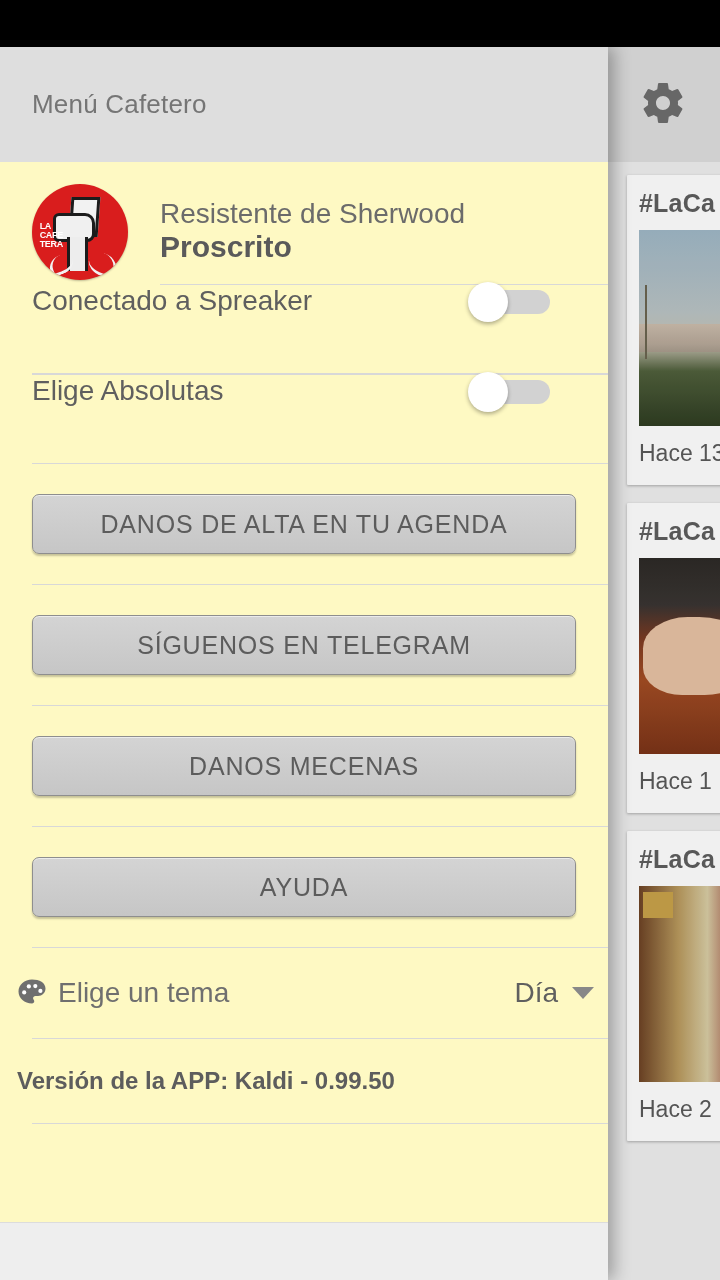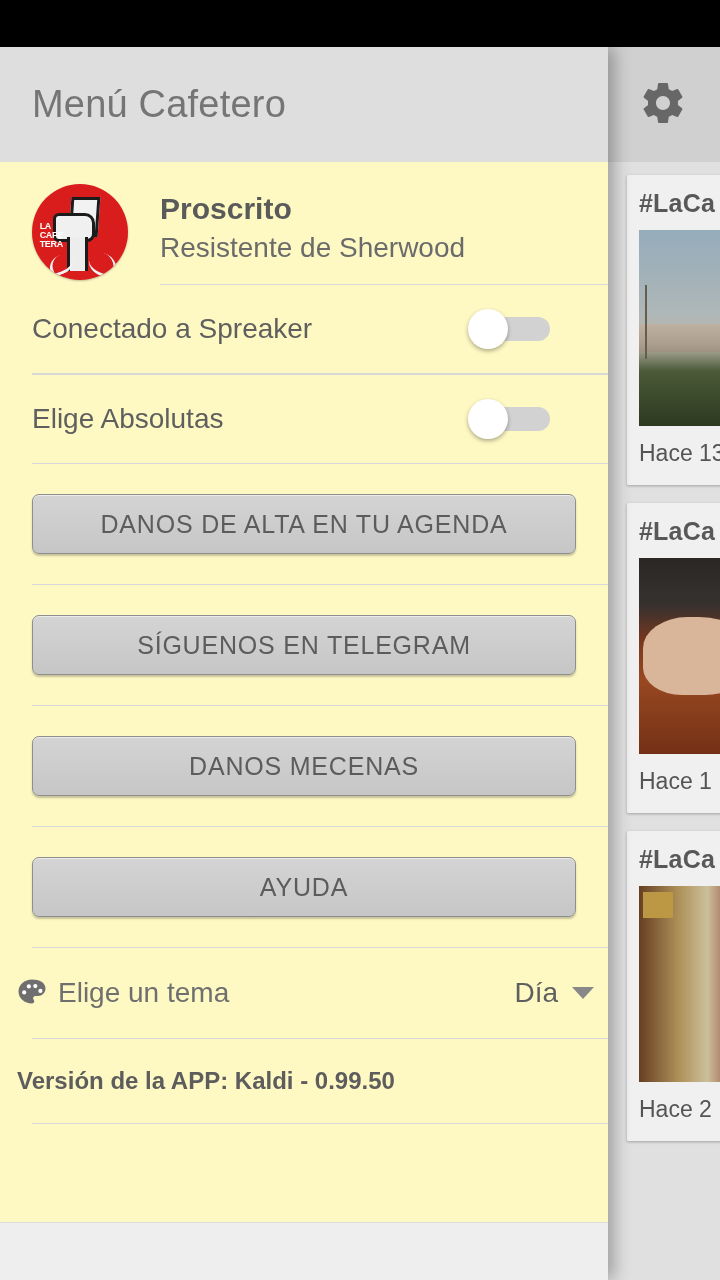--- a/index.html
+++ b/index.html
@@ -74,21 +74,21 @@
     width:608px; height:1233px;
     background:#ffffff;
     box-shadow:6px 0 16px rgba(0,0,0,.30);
     overflow:hidden;
   }
   #drawer-header{
     height:115px; background:#dedede;
     display:flex; align-items:center;
     padding-left:32px;
   }
-  #drawer-title{ font-size:38px; color:#757575; letter-spacing:.2px; }
+  #drawer-title{ font-size:26px; color:#757575; letter-spacing:.2px; }
 
   #drawer-body{ background:#fef9c3; height:1060px; position:relative; }
 
   
   #profile{ display:flex; align-items:flex-start; padding:22px 0 0 0; }
   #avatar{
     width:96px; height:96px; margin-left:32px; border-radius:50%;
     background:#d91d1d; position:relative; overflow:hidden; flex:none;
     box-shadow:0 1px 2px rgba(0,0,0,.25);
   }
@@ -122,21 +122,21 @@
   }
   #profile-text{ margin-left:32px; padding-top:8px; flex:1; }
   #profile-name{ font-size:30px; font-weight:bold; color:#5a5a5a; }
   #profile-sub{ font-size:28px; color:#6b6b6b; margin-top:6px; }
 
   .hr-indent{ height:1px; background:#d8d8d8; margin-left:163px; margin-top:20px; }
   .hr-full{ height:1px; background:#d8d8d8; margin-left:32px; }
 
   
   .toggle-row{
-    height:88px; display:flex; align-items:center;
+    height:88px; display:flex; 
     padding-left:32px; padding-right:36px;
   }
   .toggle-label{ font-size:28px; color:#5f5f5f; flex:1; }
   .switch{ width:82px; height:34px; position:relative; flex:none; margin-right:22px;}
   .switch .track{
     position:absolute; right:0; top:5px; width:62px; height:24px;
     background:#d2d2d2; border-radius:12px;
   }
   .switch .thumb{
     position:absolute; left:0; top:0; width:40px; height:40px;
@@ -243,22 +243,22 @@
     <div id="profile">
       <div id="avatar">
         <div class="moka"></div>
         <div class="fist"></div>
         <div class="arm"></div>
         <div class="flameL"></div>
         <div class="flameR"></div>
         <div class="brand">LA CAFE TERA</div>
       </div>
       <div id="profile-text">
+        <div id="profile-sub">Resistente de Sherwood</div>
         <div id="profile-name">Proscrito</div>
-        <div id="profile-sub">Resistente de Sherwood</div>
         <div class="hr-indent" style="margin-left:0"></div>
       </div>
     </div>
 
     <div class="toggle-row">
       <div class="toggle-label">Conectado a Spreaker</div>
       <div class="switch">
         <div class="track"></div>
         <div class="thumb"></div>
       </div>

